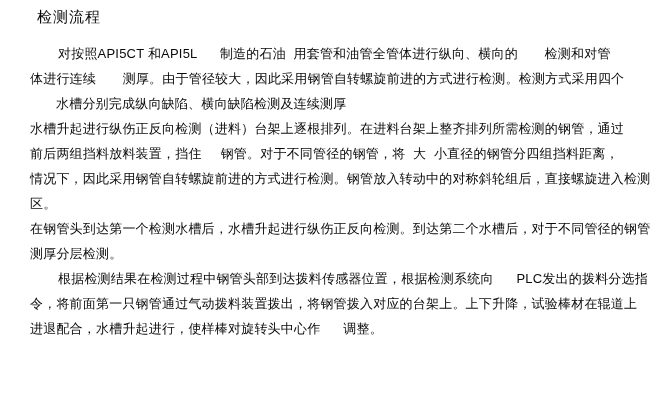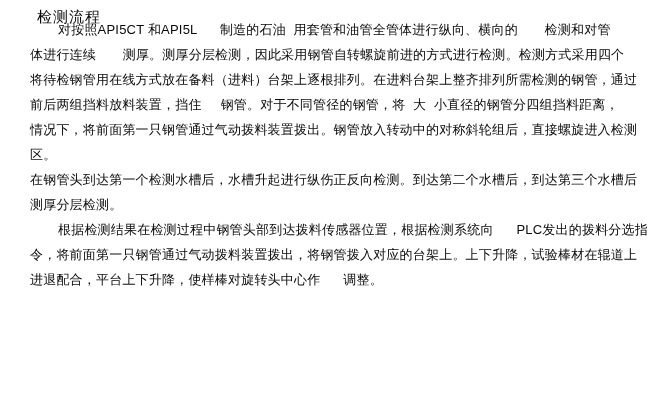--- a/index.html
+++ b/index.html
@@ -17,45 +17,46 @@
     top: 4px;
     left: 33px;
     margin: 4px;
     font-size: 15px;
     font-weight: 400;
     letter-spacing: 1px;
     white-space: pre;
   }
   .lines {
     position: absolute;
-    top: 17px;
+    top: 41px;
     left: 30px;
     width: 620px;
   }
   .line {
     font-size: 13px;
     line-height: 25px;
     height: 25px;
     letter-spacing: 0.2px;
     white-space: pre;
   }
   .indent { text-indent: 28px; }
   .indent-small { text-indent: 26px; }
 </style>
 </head>
 <body>
 
 <div class="page">
   <h1 class="doc-title">检测流程</h1>
   <div class="lines">
     <div class="line indent">对按照API5CT 和API5L      制造的石油  用套管和油管全管体进行纵向、横向的       检测和对管</div>
-    <div class="line">体进行连续       测厚。测厚分层检测，因此采用钢管自转螺旋前进的方式进行检测。检测方式采用四个</div>
-    <div class="line">将待检钢管用在线方式放在备料（进料）台架上逐根排列。在进料台架上整齐排列所需检测的钢管，通过</div>
+    <div class="line">体进行连续       测厚。由于管径较大，因此采用钢管自转螺旋前进的方式进行检测。检测方式采用四个</div>
+    <div class="line indent-small">水槽分别完成纵向缺陷、横向缺陷检测及连续测厚</div>
+    <div class="line">水槽升起进行纵伤正反向检测（进料）台架上逐根排列。在进料台架上整齐排列所需检测的钢管，通过</div>
     <div class="line">前后两组挡料放料装置，挡住     钢管。对于不同管径的钢管，将  大  小直径的钢管分四组挡料距离，</div>
-    <div class="line">情况下，将前面第一只钢管通过气动拨料装置拨出。钢管放入转动中的对称斜轮组后，直接螺旋进入检测</div>
+    <div class="line">情况下，因此采用钢管自转螺旋前进的方式进行检测。钢管放入转动中的对称斜轮组后，直接螺旋进入检测</div>
     <div class="line">区。</div>
-    <div class="line">在钢管头到达第一个检测水槽后，水槽升起进行纵伤正反向检测。到达第二个水槽后，到达第三个水槽后</div>
+    <div class="line">在钢管头到达第一个检测水槽后，水槽升起进行纵伤正反向检测。到达第二个水槽后，对于不同管径的钢管</div>
     <div class="line">测厚分层检测。</div>
     <div class="line indent">根据检测结果在检测过程中钢管头部到达拨料传感器位置，根据检测系统向      PLC发出的拨料分选指</div>
     <div class="line">令，将前面第一只钢管通过气动拨料装置拨出，将钢管拨入对应的台架上。上下升降，试验棒材在辊道上</div>
-    <div class="line">进退配合，平台上下升降，使样棒对旋转头中心作      调整。</div>
+    <div class="line">进退配合，水槽升起进行，使样棒对旋转头中心作      调整。</div>
   </div>
 </div>
 
 </body></html>

